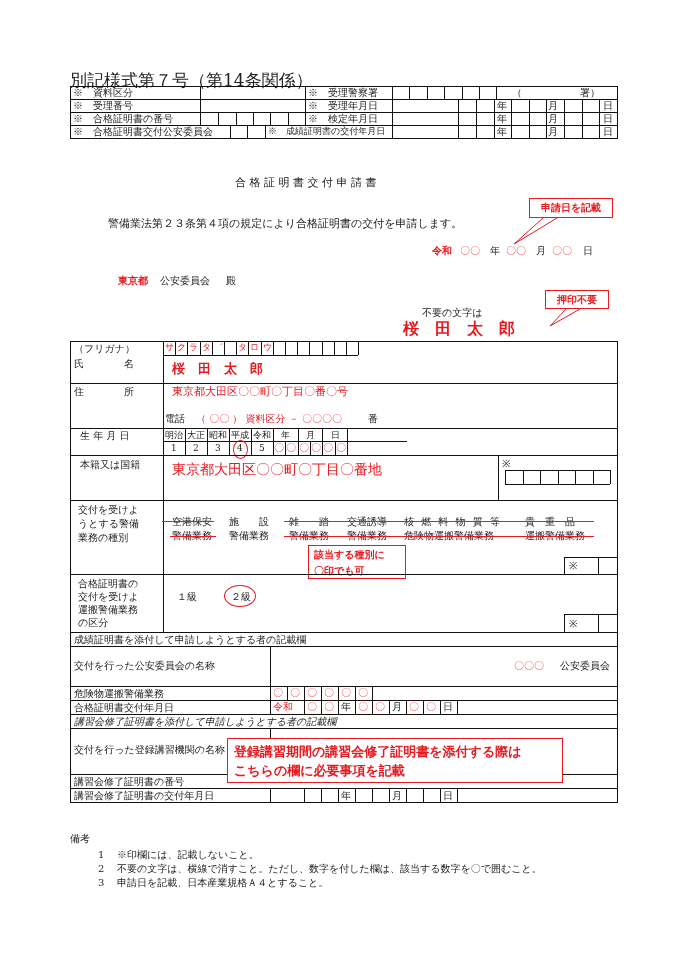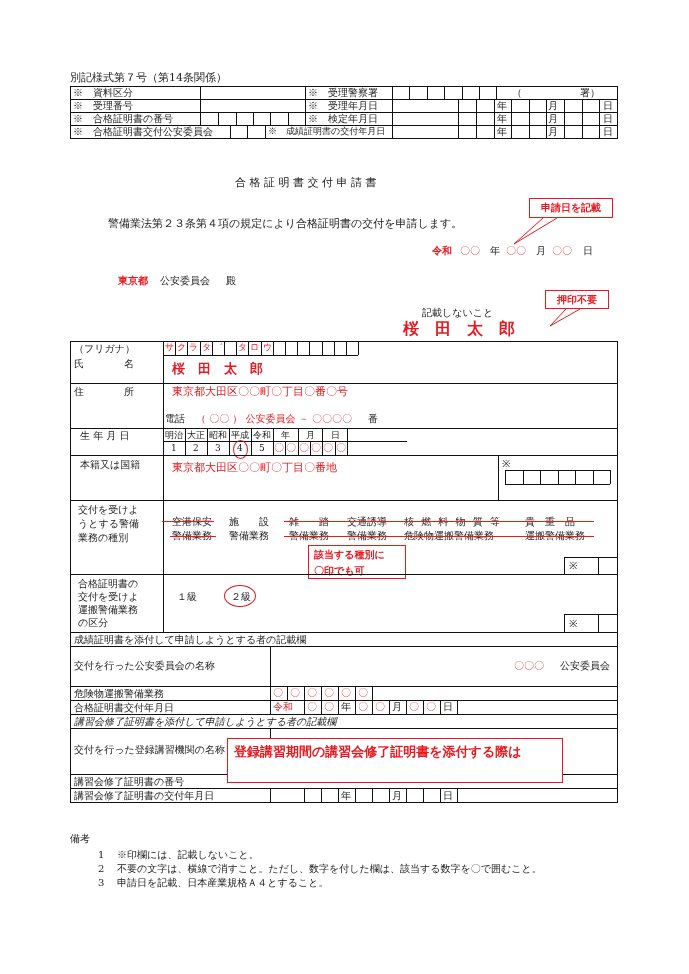--- a/index.html
+++ b/index.html
@@ -12,21 +12,21 @@
   .t { position: absolute; white-space: nowrap; line-height: 1; }
   .callout { position: absolute; border: 1px solid #e8191f; background: #fff; color: #e8191f; font-family: "DejaVu Sans", sans-serif; font-weight: bold; }
   .strike { position: absolute; height: 1px; background: #e8191f; }
   .circle { position: absolute; border: 1px solid #e8191f; border-radius: 50%; }
   svg.overlay { position: absolute; left: 0; top: 0; }
   .sans { font-family: "DejaVu Sans", sans-serif; }
 </style>
 </head>
 <body>
 
-<div class="t" style="left:70px;top:72px;font-size:11px;">別記様式第７号（第14条関係）</div>
+<div class="t" style="left:70px;top:72px;font-size:17px;">別記様式第７号（第14条関係）</div>
 
 <div>
 
   <div class="line h" style="left:70px;top:86px;width:548px;"></div>
   <div class="line h" style="left:70px;top:99px;width:548px;"></div>
   <div class="line h" style="left:70px;top:112px;width:548px;"></div>
   <div class="line h" style="left:70px;top:125px;width:548px;"></div>
   <div class="line h" style="left:70px;top:138px;width:548px;"></div>
 
   <div class="line v" style="left:70px;top:86px;height:53px;"></div>
@@ -99,21 +99,21 @@
   <span class="t" style="left:583px;top:246px;">日</span>
 </div>
 
 <div>
   <span class="t red sans" style="left:118px;top:276px;font-size:10px;font-weight:bold;">東京都</span>
   <span class="t" style="left:160px;top:276px;">公安委員会</span>
   <span class="t" style="left:226px;top:276px;">殿</span>
 </div>
 
 <div class="callout" style="left:545px;top:290px;width:64px;height:19px;font-size:10px;text-align:center;line-height:17px;">押印不要</div>
-<div class="t" style="left:422px;top:308px;">記載しないこと</div>
+<div class="t" style="left:422px;top:308px;">不要の文字は</div>
 <div class="t red sans" style="left:403px;top:321px;font-size:16px;font-weight:bold;">桜　田　太　郎</div>
 
 <svg class="overlay" width="689" height="974">
   <polyline points="543,218 514,244 557,218" fill="none" stroke="#e8191f" stroke-width="1"></polyline>
   <polyline points="566,309 550,326 580,309" fill="none" stroke="#e8191f" stroke-width="1"></polyline>
 </svg>
 
 <div>
 
   <div class="line h" style="left:70px;top:341px;width:548px;"></div>
@@ -159,21 +159,21 @@
       <div class="t red sans" style="left:348px;top:343px;font-size:9px;"></div>
     </div>
   <div class="t" style="left:74px;top:344px;">（フリガナ）</div>
   <div class="t" style="left:74px;top:359px;">氏　　　　名</div>
   <div class="t red sans" style="left:172px;top:362px;font-size:13px;font-weight:bold;">桜　田　太　郎</div>
 
   <div class="line h" style="left:70px;top:383px;width:548px;"></div>
   <div class="t" style="left:74px;top:387px;">住　　　　所</div>
   <div class="t red sans" style="left:172px;top:386px;font-size:11px;">東京都大田区〇〇町〇丁目〇番〇号</div>
   <div class="t" style="left:165px;top:414px;">電話</div>
-  <div class="t red sans" style="left:196px;top:414px;font-size:10px;">（ 〇〇 ） 公安委員会 － 〇〇〇〇</div>
+  <div class="t red sans" style="left:196px;top:414px;font-size:10px;">（ 〇〇 ） 資料区分 － 〇〇〇〇</div>
   <div class="t" style="left:368px;top:414px;">番</div>
 
   <div class="line h" style="left:70px;top:428px;width:548px;"></div>
   <div class="line h" style="left:163px;top:441px;width:244px;"></div>
   <div class="t" style="left:80px;top:431px;">生 年 月 日</div>
   <div id="birth-grid">
       <div class="line v" style="left:185px;top:428px;height:27px;"></div>
       <div class="t" style="left:165px;top:431px;font-size:9px;">明治</div>
       <div class="t" style="left:171px;top:444px;font-size:9px;">1</div>
       <div class="line v" style="left:207px;top:428px;height:27px;"></div>
@@ -201,21 +201,21 @@
       <div class="t red sans" style="left:299px;top:443px;font-size:10px;">〇</div>
       <div class="line v" style="left:310px;top:441px;height:14px;"></div>
       <div class="t red sans" style="left:311px;top:443px;font-size:10px;">〇</div>
       <div class="t red sans" style="left:323px;top:443px;font-size:10px;">〇</div>
       <div class="line v" style="left:335px;top:441px;height:14px;"></div>
       <div class="t red sans" style="left:336px;top:443px;font-size:10px;">〇</div>
     </div>
 
   <div class="line h" style="left:70px;top:455px;width:548px;"></div>
   <div class="t" style="left:80px;top:460px;">本籍又は国籍</div>
-  <div class="t red sans" style="left:172px;top:462px;font-size:11px;">東京都大田区〇〇町〇丁目〇番地</div>
+  <div class="t red sans" style="left:172px;top:462px;font-size:14px;">東京都大田区〇〇町〇丁目〇番地</div>
   <div class="line v" style="left:498px;top:455px;height:45px;"></div>
   <div class="t" style="left:502px;top:459px;">※</div>
   <div id="nationality-boxes">
       <div class="line h" style="left:505px;top:470px;width:105px;"></div>
       <div class="line h" style="left:505px;top:484px;width:105px;"></div>
       <div class="line v" style="left:505px;top:470px;height:14px;"></div>
       <div class="line v" style="left:523px;top:470px;height:14px;"></div>
       <div class="line v" style="left:540px;top:470px;height:14px;"></div>
       <div class="line v" style="left:558px;top:470px;height:14px;"></div>
       <div class="line v" style="left:575px;top:470px;height:14px;"></div>
@@ -342,20 +342,21 @@
       <div class="t" style="left:392px;top:791px;font-size:10px;">月</div>
       <div class="line v" style="left:406px;top:788px;height:14px;"></div>
       <div class="line v" style="left:423px;top:788px;height:14px;"></div>
       <div class="line v" style="left:440px;top:788px;height:14px;"></div>
       <div class="t" style="left:443px;top:791px;font-size:10px;">日</div>
       <div class="line v" style="left:457px;top:788px;height:14px;"></div>
     </div>
 
   <div class="callout" style="left:227px;top:738px;width:336px;height:45px;font-size:13px;line-height:19px;padding:3px 6px;">
     <div>登録講習期間の講習会修了証明書を添付する際は</div>
+    <div>こちらの欄に必要事項を記載</div>
   </div>
 </div>
 
 <div>
   <div class="t" style="left:70px;top:834px;">備考</div>
   <div class="t" style="left:98px;top:850px;">1</div>
   <div class="t" style="left:117px;top:850px;">※印欄には、記載しないこと。</div>
   <div class="t" style="left:98px;top:864px;">2</div>
   <div class="t" style="left:117px;top:864px;">不要の文字は、横線で消すこと。ただし、数字を付した欄は、該当する数字を〇で囲むこと。</div>
   <div class="t" style="left:98px;top:878px;">3</div>

